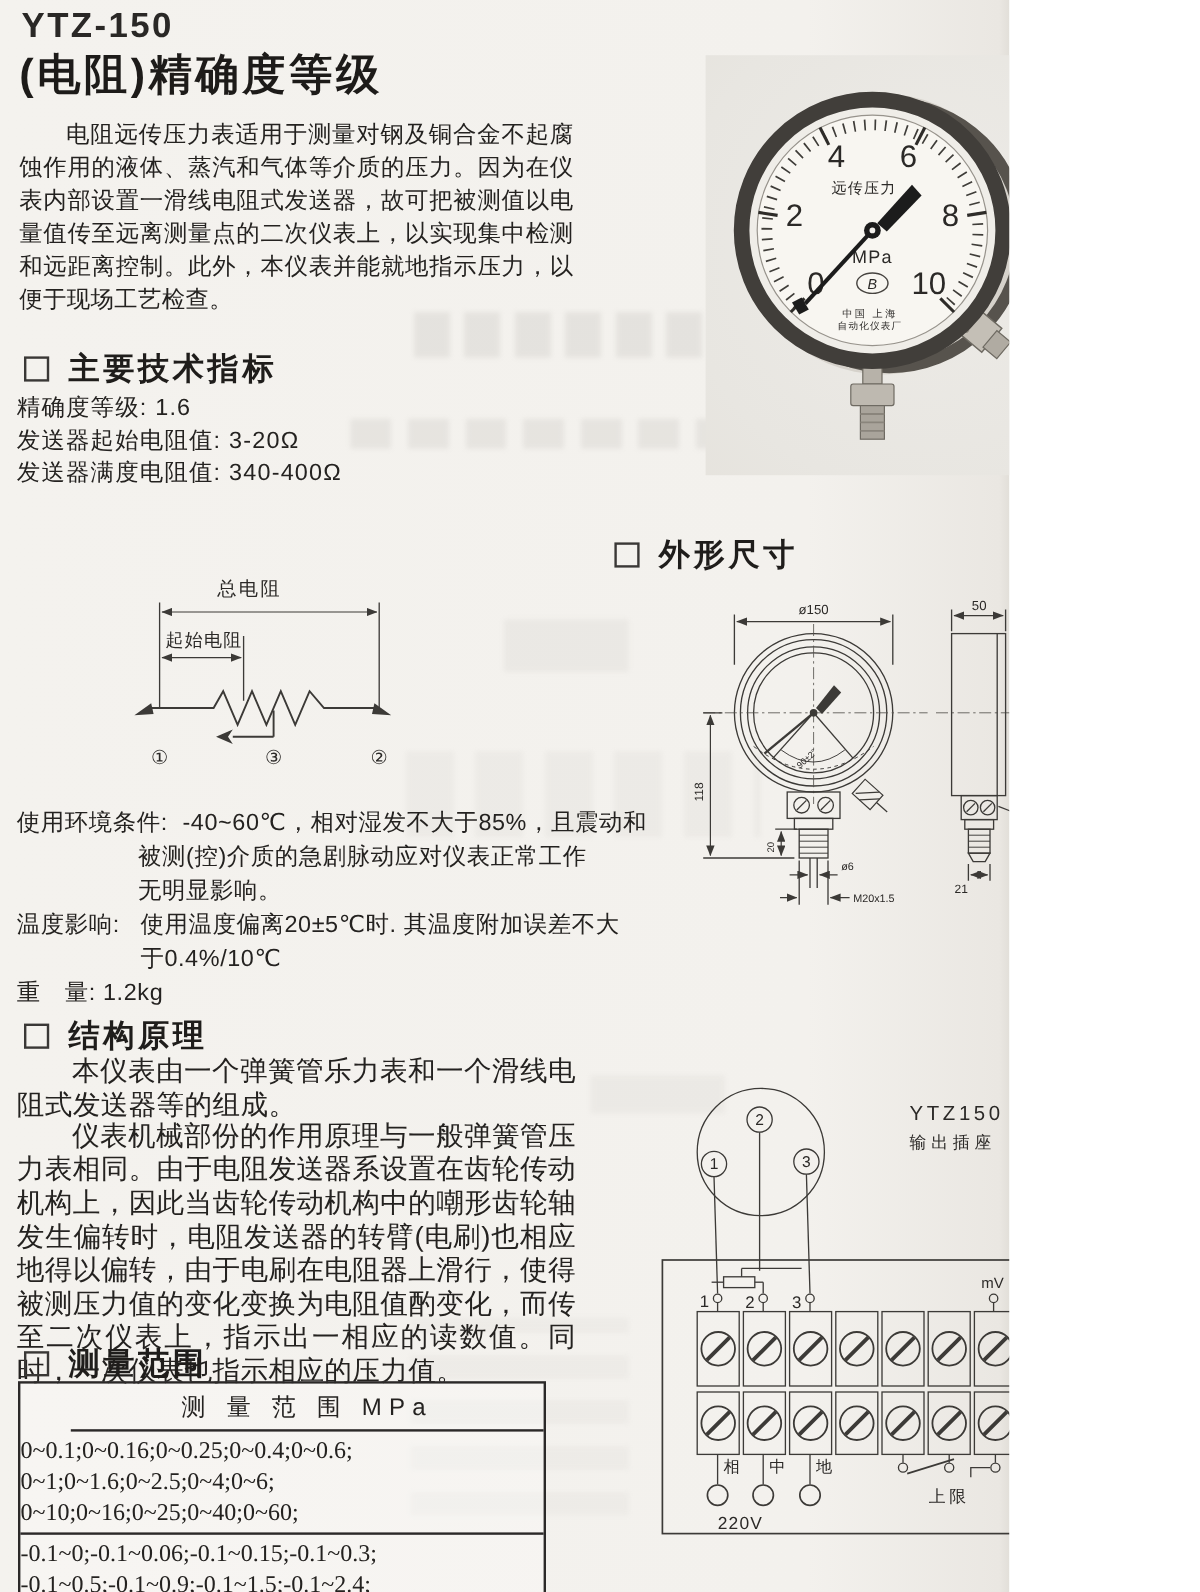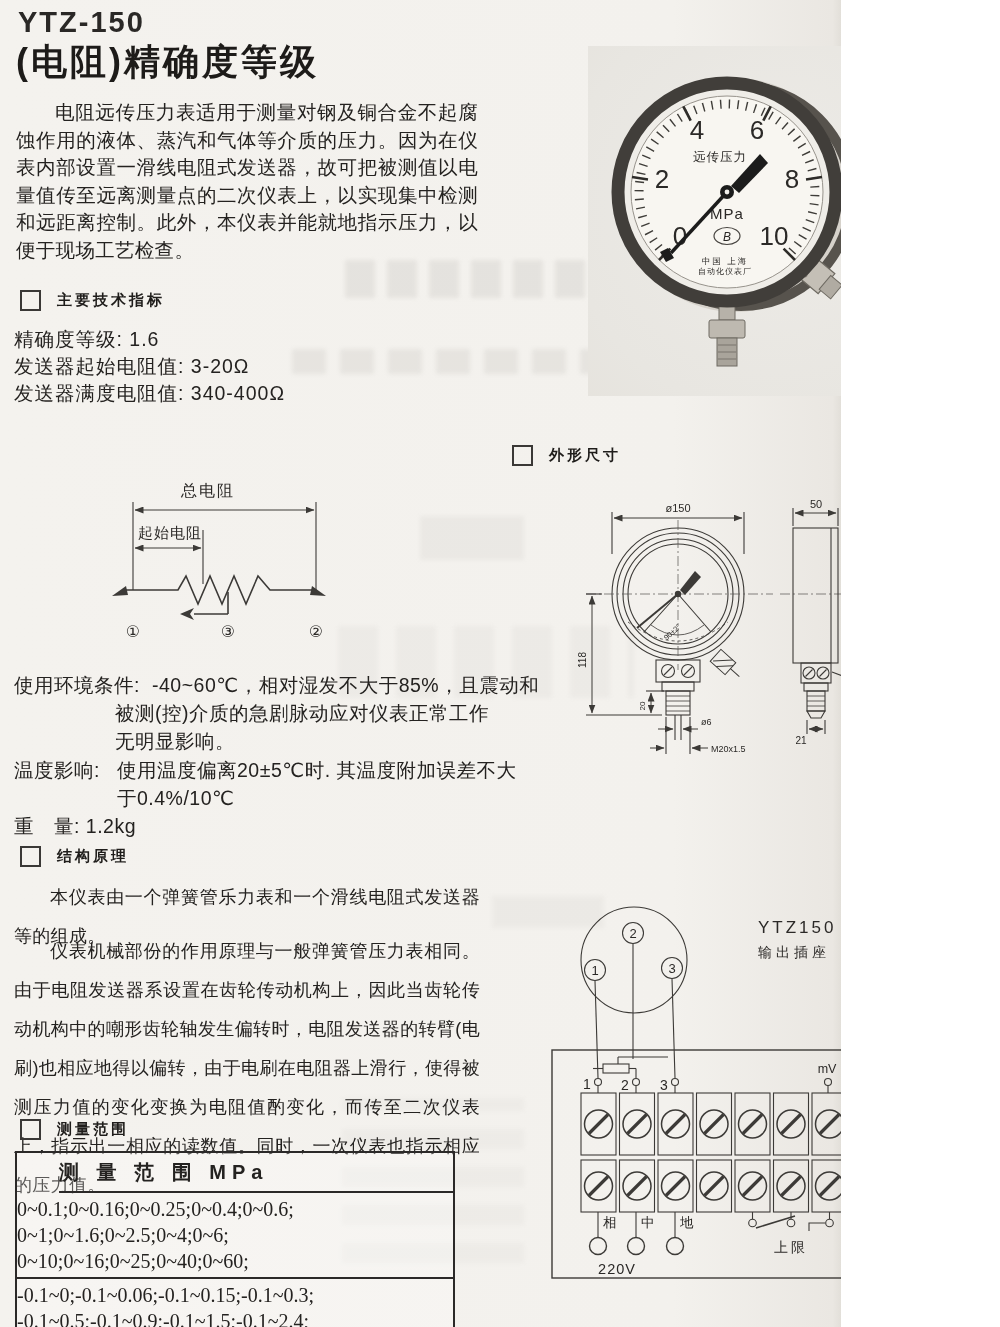--- a/index.html
+++ b/index.html
@@ -8,29 +8,29 @@
   #page { position:relative; width:841px; height:1327px; overflow:hidden;
           background:linear-gradient(90deg,#f4f2ee 0%,#f3f1ed 80%,#eae7e2 99%,#e2dfd9 100%); }
   .abs { position:absolute; }
   .bleed { position:absolute; pointer-events:none; filter:blur(2px); }
   .model { left:18px; top:6px; font-size:29px; font-weight:600; letter-spacing:2px; color:#2a2826; }
   .title { left:16px; top:38px; font-size:36px; font-weight:700; letter-spacing:3px; color:#1d1b19; }
   .intro { left:16px; top:99px; width:462px; font-size:19.5px; line-height:27.6px;
            text-align:justify; text-indent:2em; letter-spacing:0.3px; }
   .sec-head { display:flex; align-items:center; gap:16px; }
   .chk { width:21px; height:21px; border:2.5px solid #3a3836; background:transparent; flex:0 0 auto; }
-  .sec-label { font-size:15px; font-weight:700; letter-spacing:3px; color:#1f1d1b; }
+  .sec-label { font-size:26px; font-weight:700; letter-spacing:3px; color:#1f1d1b; }
   .spec { left:14px; font-size:19.5px; letter-spacing:1px; }
   .body19 { font-size:19.5px; letter-spacing:0.5px; }
-  .para { width:466px; font-size:18px; line-height:39px; text-align:justify;
+  .para { width:466px; font-size:23px; line-height:28px; text-align:justify;
           text-indent:2em; letter-spacing:0.3px; }
   .unit-label { font-size:19px; letter-spacing:1px; }
   
   .rtable { left:15px; top:1151px; width:440px; border:2px solid #2b2928; background:rgba(255,255,255,0.25); }
-  .rtable .hd { border-bottom:2px solid #2b2928; text-align:left; font-size:20px; font-weight:700;
+  .rtable .hd { border-bottom:2px solid #2b2928; text-align:center; font-size:20px; font-weight:400;
                 letter-spacing:6px; padding:6px 0 5px;margin-left:42px; }
   .rtable .cell { font-family:"Liberation Serif","DejaVu Serif",serif;
                   font-size:20px; line-height:26px; padding:3px 0; }
   .rtable .cell + .cell { border-top:2px solid #2b2928; }
   .photo-bg { left:588px; top:46px; width:412px; height:350px;
               background:radial-gradient(circle at 45% 45%, #edebe7 0%, #e8e6e1 70%, #e5e2dc 100%); }
   svg text { font-family:"Liberation Sans","DejaVu Sans",sans-serif; fill:#2b2927; }
   .thin { stroke:#3c3a37; stroke-width:1.1; fill:none; }
   .dimline { stroke:#3c3a37; stroke-width:1; fill:none; }
 </style>

